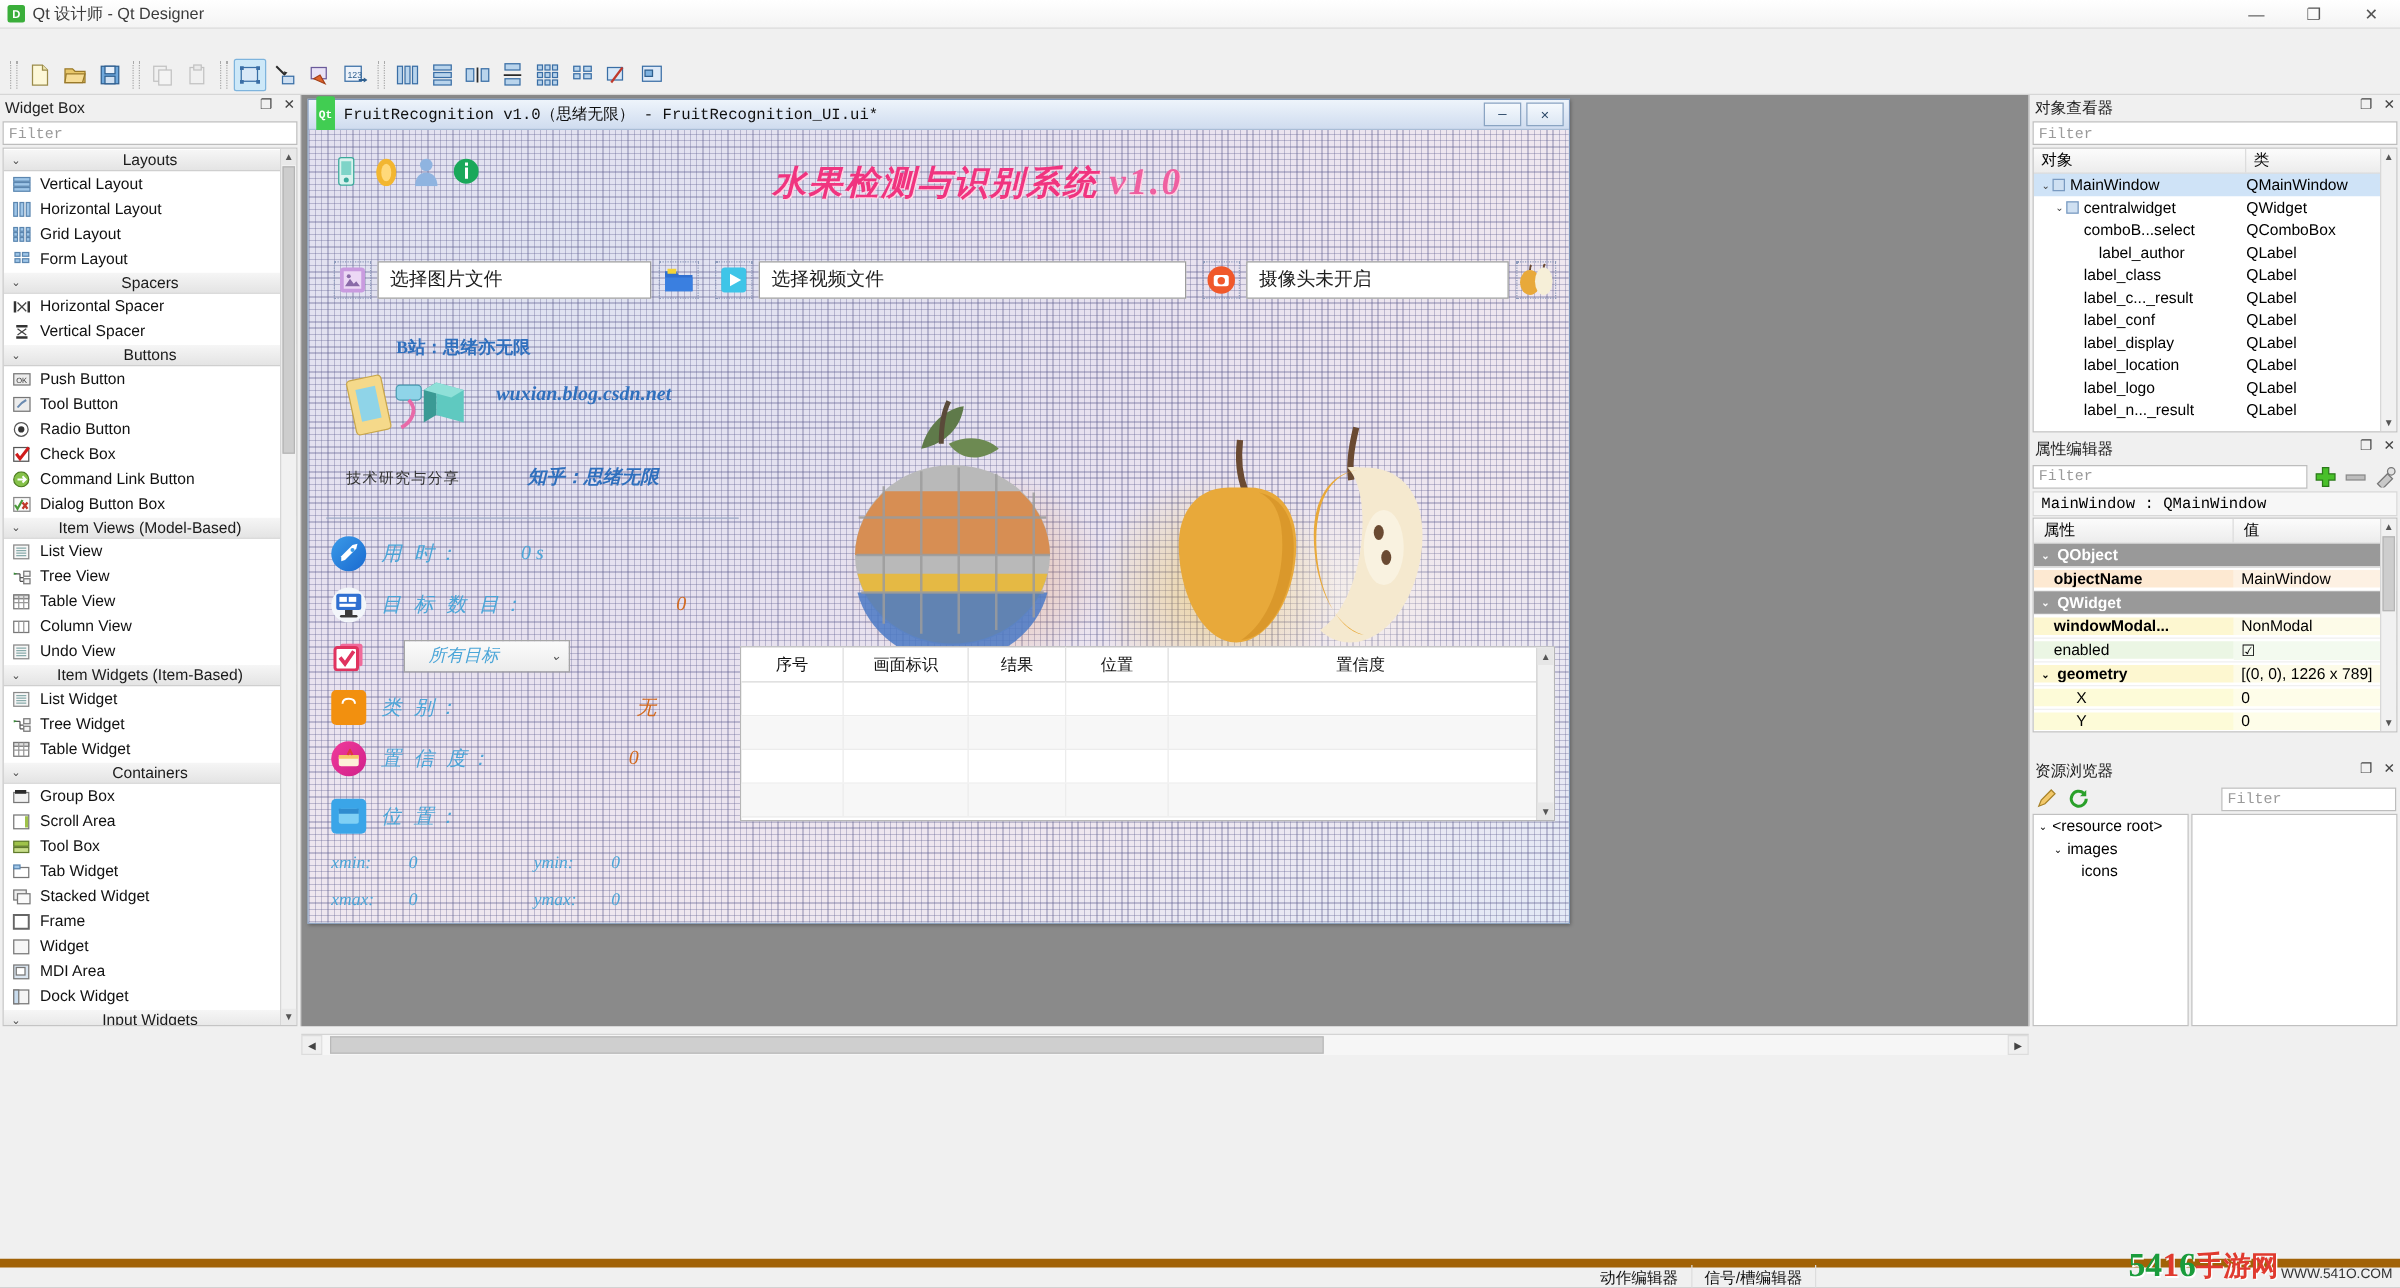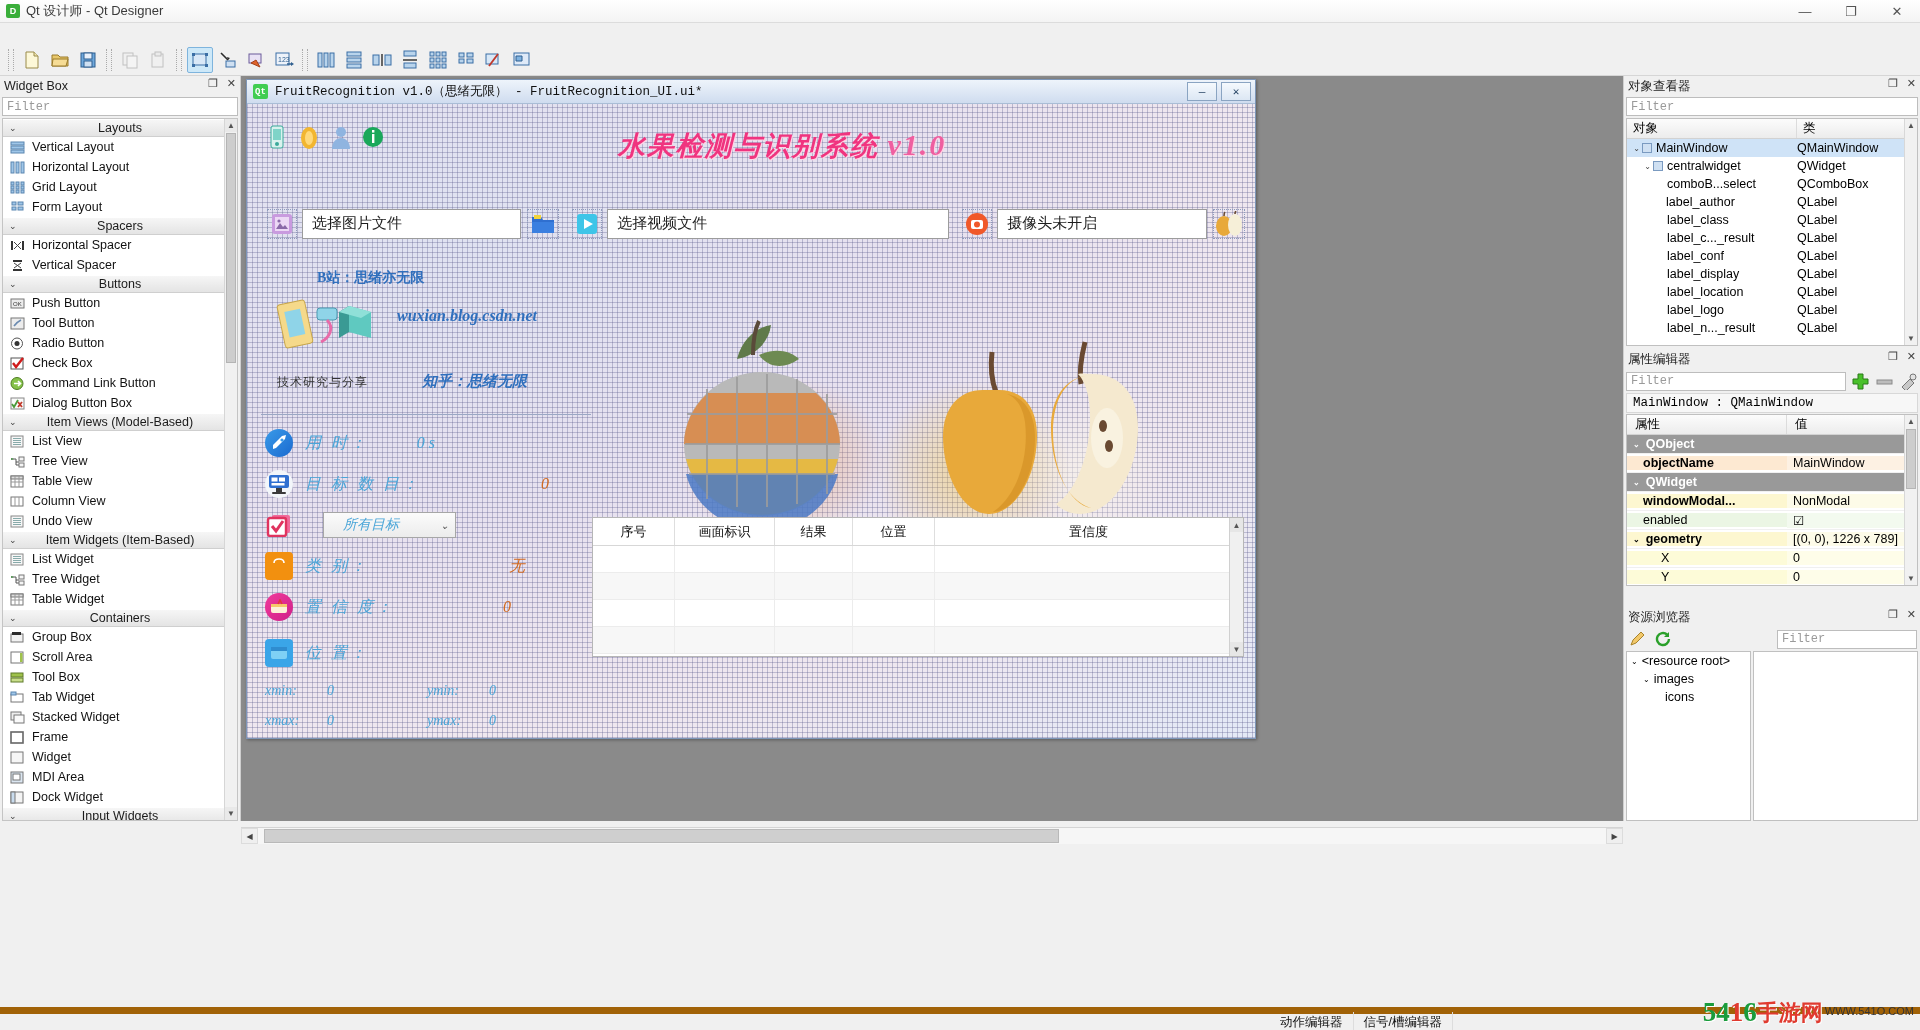--- a/index.html
+++ b/index.html
@@ -92,21 +92,21 @@
   #formwin{
     position:absolute; left:5px; top:3px; width:1010px; height:660px;
     background:#dfe6f2; border:1px solid #7d96b8;
     box-shadow:1px 1px 3px rgba(0,0,0,.35);
   }
   .form-title{
     height:24px; background:linear-gradient(#eef4fb,#cfdcef);
     border-bottom:1px solid #a9bdd6; display:flex; align-items:center; padding-left:6px;
     font-family:"Liberation Mono", monospace; font-size:12.5px; color:#101010;
   }
-  .form-qt-ico{width:15px;height:15px;background:#41cd52;color:#fff;font-size:9px;border-radius:2px;
+  .form-qt-ico{width:15px;height:30px;background:#41cd52;color:#fff;font-size:9px;border-radius:2px;
     display:flex;align-items:center;justify-content:center;margin-right:7px;font-weight:bold;}
   .form-btns{position:absolute;right:4px;top:2px;display:flex;gap:4px;}
   .form-btn{width:30px;height:19px;border:1px solid #8aa4c2;background:linear-gradient(#f5f9fd,#dce7f4);
     display:flex;align-items:center;justify-content:center;color:#2a4766;font-size:11px;}
   .form-canvas{
     position:absolute; left:0; right:0; top:24px; bottom:0; overflow:hidden;
     background:
       repeating-linear-gradient(0deg, rgba(90,90,140,.33) 0 1px, transparent 1px 5px),
       repeating-linear-gradient(90deg, rgba(90,90,140,.33) 0 1px, transparent 1px 5px),
       radial-gradient(ellipse at 20% 20%, #dfe2f1 0%, #e7e1ef 40%, #efe7ef 70%, #e3e9f6 100%);
@@ -239,21 +239,21 @@
   .res-left{ width:125px; background:#fff; border:1px solid #c0c0c0; font-size:12.5px;}
   .res-right{ flex:1; background:#fff; border:1px solid #c0c0c0; margin-left:2px;}
   .res-row{ height:18px; display:flex; align-items:center; font-size:12.5px;}
 
   
   .statusbar{
     position:absolute; left:0; bottom:0; width:1920px; height:23px;
     background:#f0f0f0; border-top:7px solid #a16207; display:flex; align-items:center;
   }
   .sb-tab{ padding:2px 10px; font-size:12.5px; color:#111; border-right:1px solid #ddd;}
-  .wm{ position:absolute; right:6px; bottom:2px; display:flex; align-items:center;}
+  .wm{ position:absolute; right:6px; bottom:2px; display:flex; align-items:flex-end;}
   .wm-b{ font-family:"Liberation Serif",serif; font-weight:bold; font-size:27px; color:#1a9c3c; text-shadow:1px 1px 0 #fff;}
   .wm-r{ font-family:"Liberation Serif",serif; font-weight:bold; font-size:27px; color:#e03a2f; text-shadow:1px 1px 0 #fff;}
   .wm-s{ font-size:11px; color:#333; margin-left:2px; margin-bottom:3px;}
   
   svg{ shape-rendering:geometricPrecision; }
 </style>
 </head>
 <body>
 
 <div id="app">
@@ -1052,21 +1052,21 @@
           </span>
           <span class="ot-c2">QWidget</span>
         </div>
       <div class="ot-row">
           <span class="ot-c1" style="padding-left:40px">
             <span>comboB...select</span>
           </span>
           <span class="ot-c2">QComboBox</span>
         </div>
       <div class="ot-row">
-          <span class="ot-c1" style="padding-left:39px">
+          <span class="ot-c1" style="padding-left:52px">
             <span>label_author</span>
           </span>
           <span class="ot-c2">QLabel</span>
         </div>
       <div class="ot-row">
           <span class="ot-c1" style="padding-left:40px">
             <span>label_class</span>
           </span>
           <span class="ot-c2">QLabel</span>
         </div>

